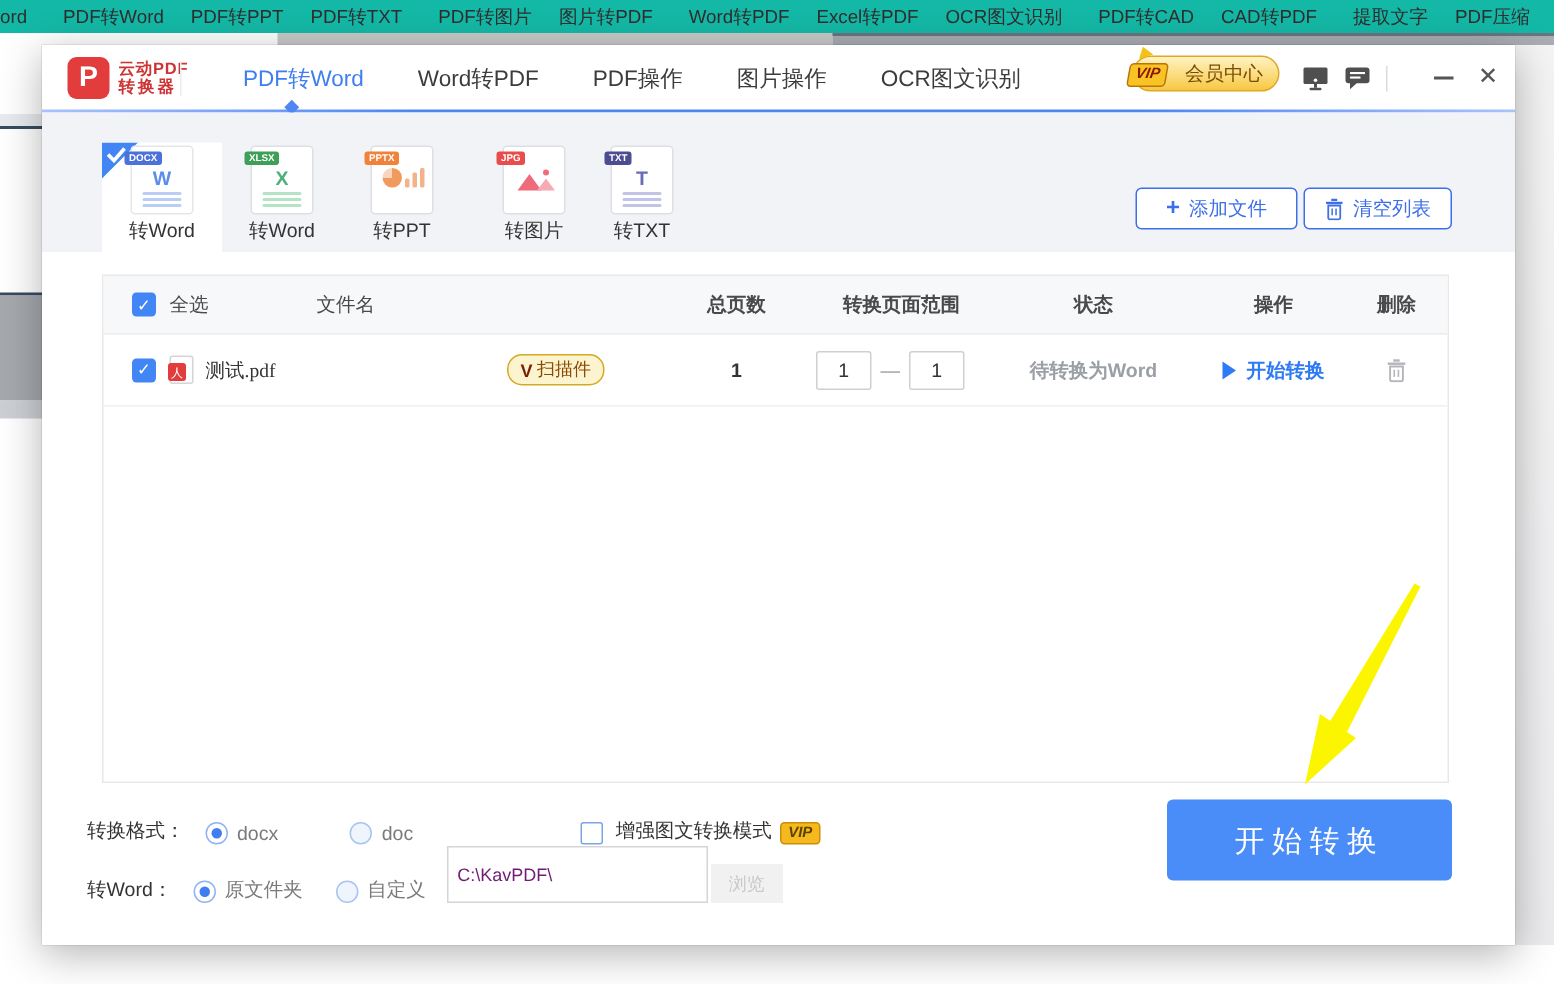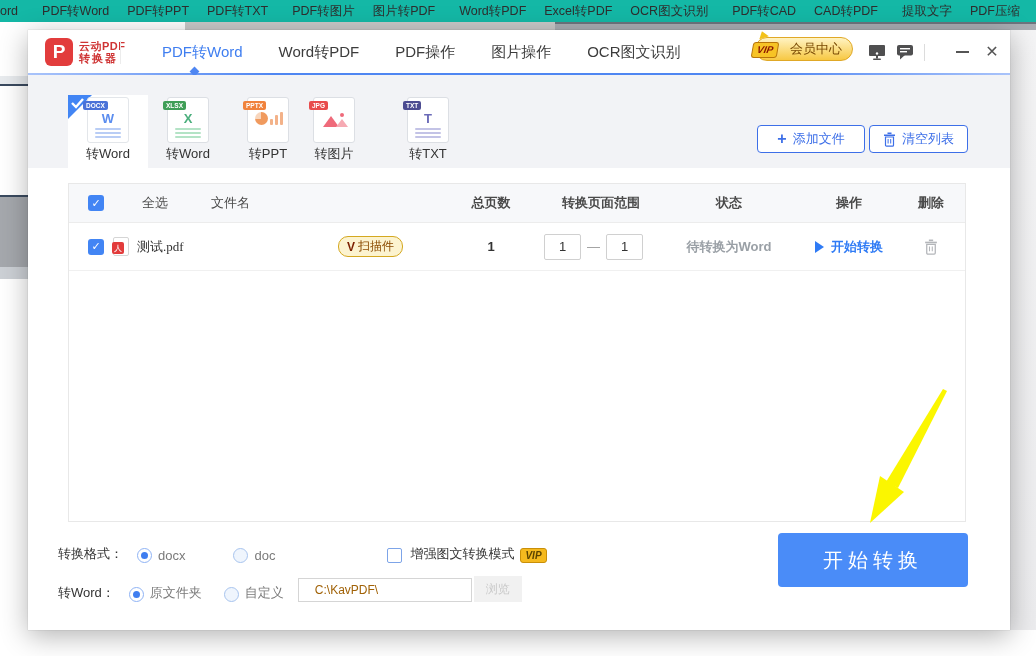--- a/index.html
+++ b/index.html
@@ -110,21 +110,21 @@
   
   .foot-row { position:absolute; display:flex; align-items:flex-end; font-size:13px; color:#333; }
   .row1 { left:30px; top:513px; height:20px; }
   .row2 { left:30px; top:546px; height:26px; }
   .radio { position:relative; width:15px; height:15px; border-radius:50%; margin-right:6px; cursor:pointer; flex:none; }
   .radio.sel { border:1px solid #8fb3f5; background:#fff; }
   .radio.sel::after { content:""; position:absolute; left:3px; top:3px; width:7px; height:7px; border-radius:50%; background:#3f7ef0; }
   .radio.unsel { border:1px solid #a8c4ee; background:#eff5fd; }
   .opt-label { color:#7a7a7a; margin-right:0; }
   .vip-badge { display:inline-block; background:#f5b91e; border:1px solid #c98f08; border-radius:3px; color:#5b4300; font-weight:bold; font-style:italic; font-size:10px; padding:0 4px; line-height:13px; margin-left:6px; }
-  .path-input { width:174px; height:24px; border:1px solid #d5d5d5; font-size:12px; color:#a16207; padding:0 16px; outline:none; }
+  .path-input { width:174px; height:38px; border:1px solid #d5d5d5; font-size:12px; color:#701a75; padding:0 6px; outline:none; }
   .browse-btn { width:48px; height:26px; background:#f1f1f1; border:none; color:#c9c9c9; font-size:12px; margin-left:2px; cursor:default; }
   .convert-big { left:750px; top:503px; width:190px; height:54px; background:#4a8cf8; border:none; border-radius:4px; color:#fff; font-size:20px; letter-spacing:5px; cursor:pointer; font-family:inherit; }
 
   .arrow-svg { left:822px; top:358px; z-index:40; pointer-events:none; }
 </style>
 </head>
 <body>
 
 <div class="screen">
 
@@ -251,21 +251,21 @@
           <span class="ppt-glyph">
             <span class="ppt-pie"></span>
               <span class="ppt-bar" style="height:6px;"></span>
               <span class="ppt-bar" style="height:10px;"></span>
               <span class="ppt-bar" style="height:13px;"></span>
           </span>
         </div>
         <div class="flabel">转PPT</div>
       </div>
 
-      <div class="fcard" style="left:266px;">
+      <div class="fcard" style="left:288px;">
         <div class="doc">
           <span class="fbadge badge-jpg">JPG</span>
           <span class="img-glyph">
               <span class="sun"></span>
               <span class="mtn1"></span>
               <span class="mtn2"></span>
             </span>
         </div>
         <div class="flabel">转图片</div>
       </div>
@@ -298,21 +298,21 @@
           </svg>
         <span>清空列表</span>
       </div>
     </div>
 
     <div class="abs list-box">
       <div class="list-header">
         <div class="cell" style="left:19px;">
             <span class="cbx">✓</span>
           </div>
-        <div class="cell" style="left:44px;margin-left:29px;">
+        <div class="cell" style="left:44px;">
             <span>全选</span>
           </div>
         <div class="cell" style="left:142px;">
             <span>文件名</span>
           </div>
         <div class="cell c-center" style="left:390px;width:64px;">
             <span>总页数</span>
           </div>
         <div class="cell c-center" style="left:472px;width:120px;">
             <span>转换页面范围</span>

